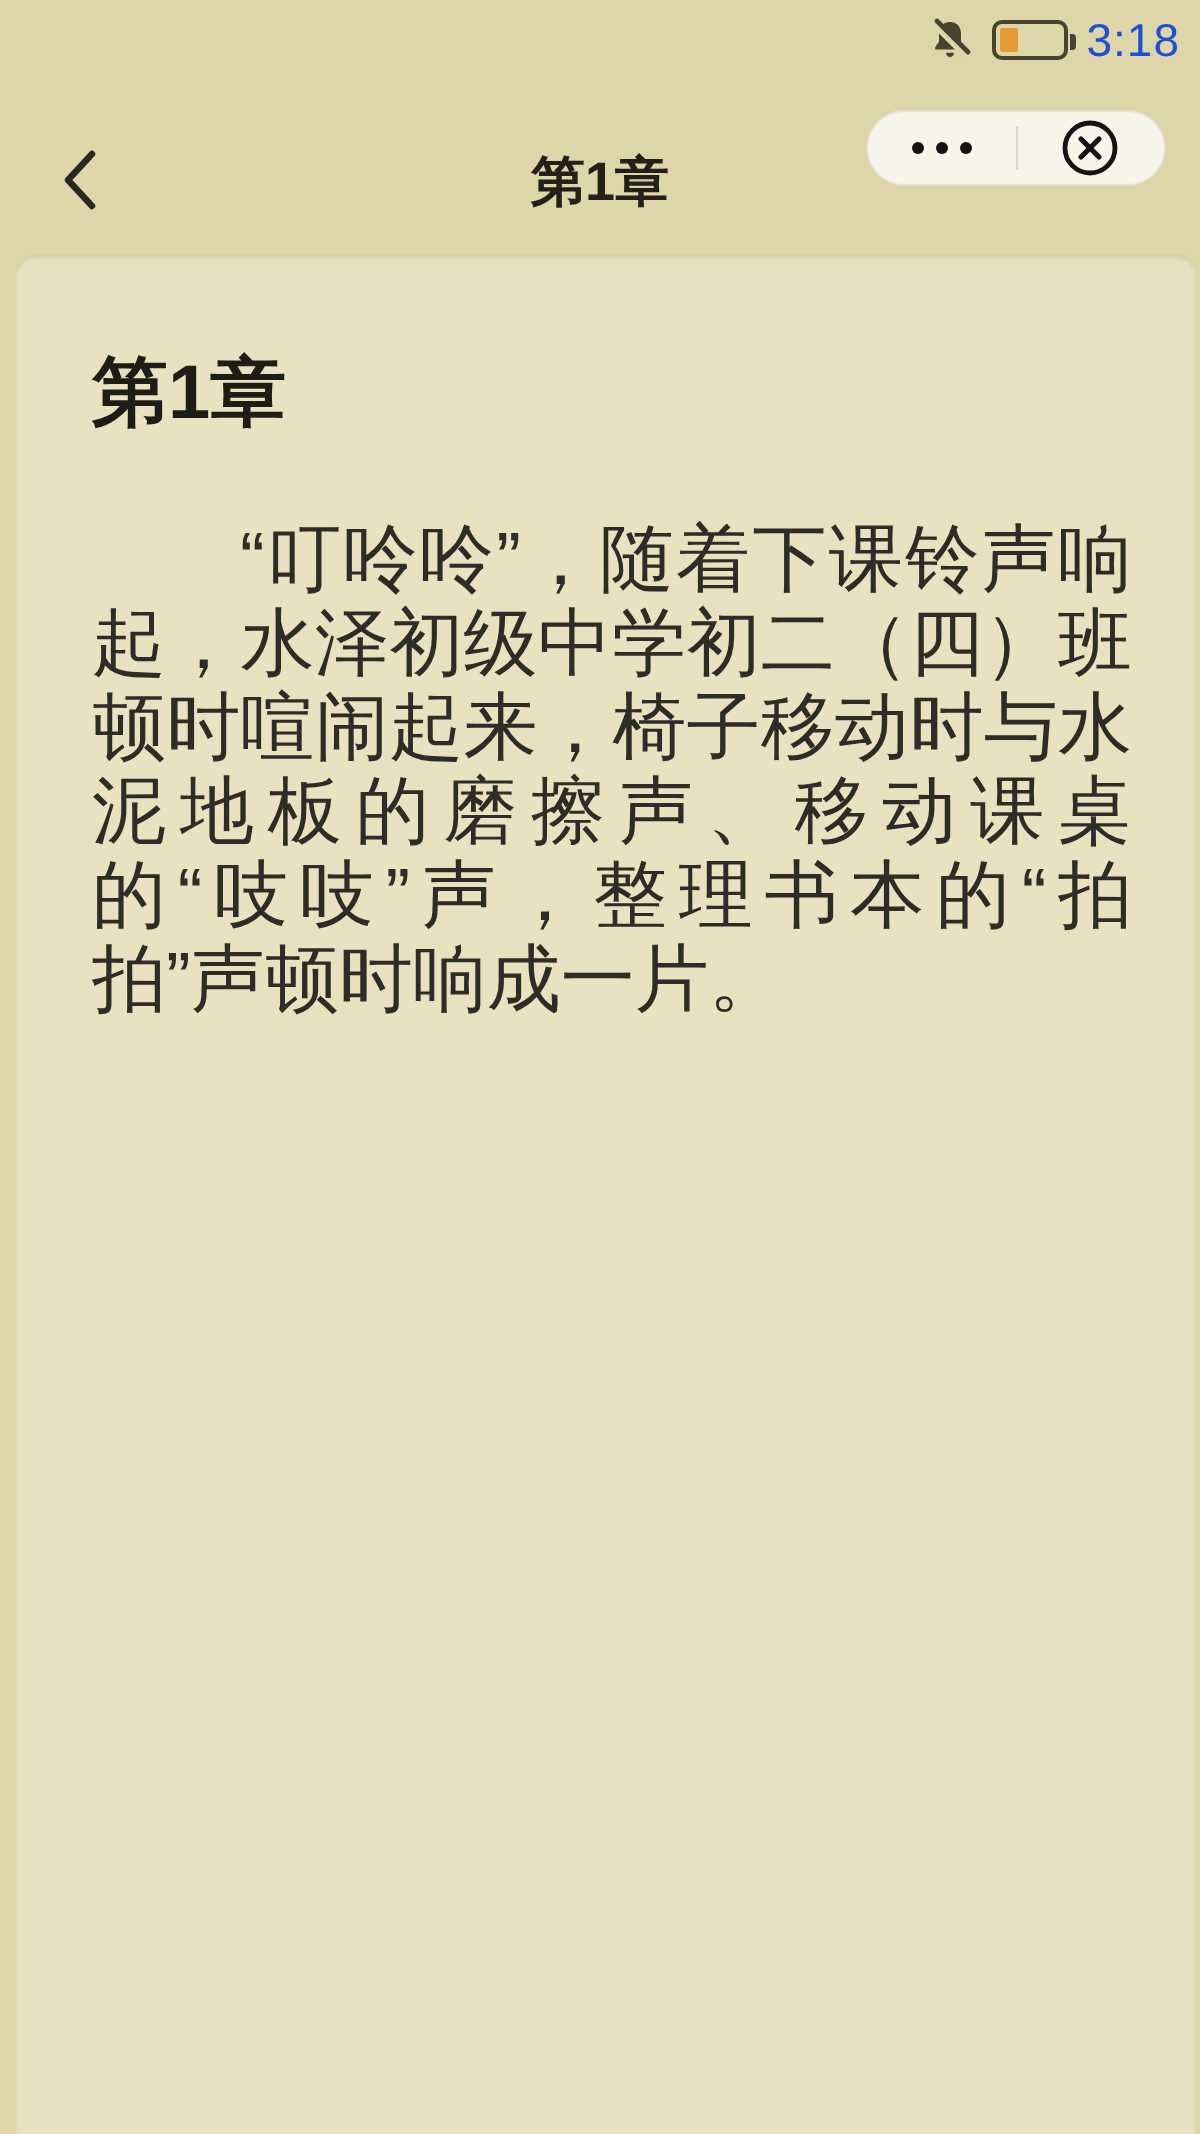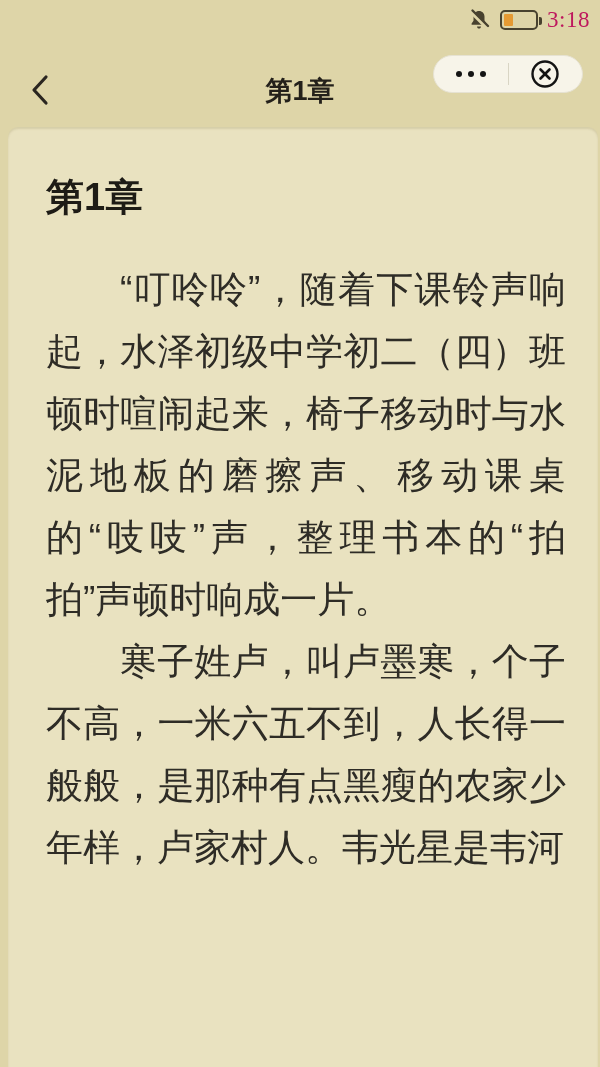--- a/index.html
+++ b/index.html
@@ -15,23 +15,22 @@
   .status-bar {
     height: 40px;
     display: flex;
     justify-content: flex-end;
     align-items: center;
     gap: 9px;
     padding-right: 10px;
   }
   .status-time {
     font-size: 23px;
-    color: #be185d;
+    color: #1d4ed8;
     letter-spacing: 0.5px;
-    font-family: Liberation Serif, serif;
   }
   .battery {
     position: relative;
     width: 38px; height: 20px;
     border: 2.5px solid #48422f;
     border-radius: 5px;
     box-sizing: border-box;
     display: flex; align-items: center;
   }
   .battery-fill {
@@ -111,21 +110,21 @@
   .chapter-title {
     margin: 14px 0 38px 0;
     font-size: 38px;
     line-height: 1.2;
     font-weight: 700;
     color: #1e1c16;
   }
   .chapter-body p {
     margin: 0;
     font-size: 37px;
-    line-height: 62px;
+    line-height: 42px;
     color: #2e2c26;
     text-align: justify;
     text-indent: 2em;
     font-weight: 400;
   }
 </style>
 </head>
 <body>
 
 <div class="status-bar">
@@ -171,15 +170,14 @@
         </svg>
       </span>
     </div>
   </div>
 </div>
 
 <div class="reader-card">
   <h1 class="chapter-title">第1章</h1>
   <div class="chapter-body">
     <p>“叮呤呤”，随着下课铃声响起，水泽初级中学初二（四）班顿时喧闹起来，椅子移动时与水泥地板的磨擦声、移动课桌的“吱吱”声，整理书本的“拍拍”声顿时响成一片。</p>
-    <p>寒子姓卢，叫卢墨寒，个子不高，一米六五不到，人长得一般般，是那种有点黑瘦的农家少年样，卢家村人。韦光星是韦河</p>
   </div>
 </div>
 
 </body></html>

